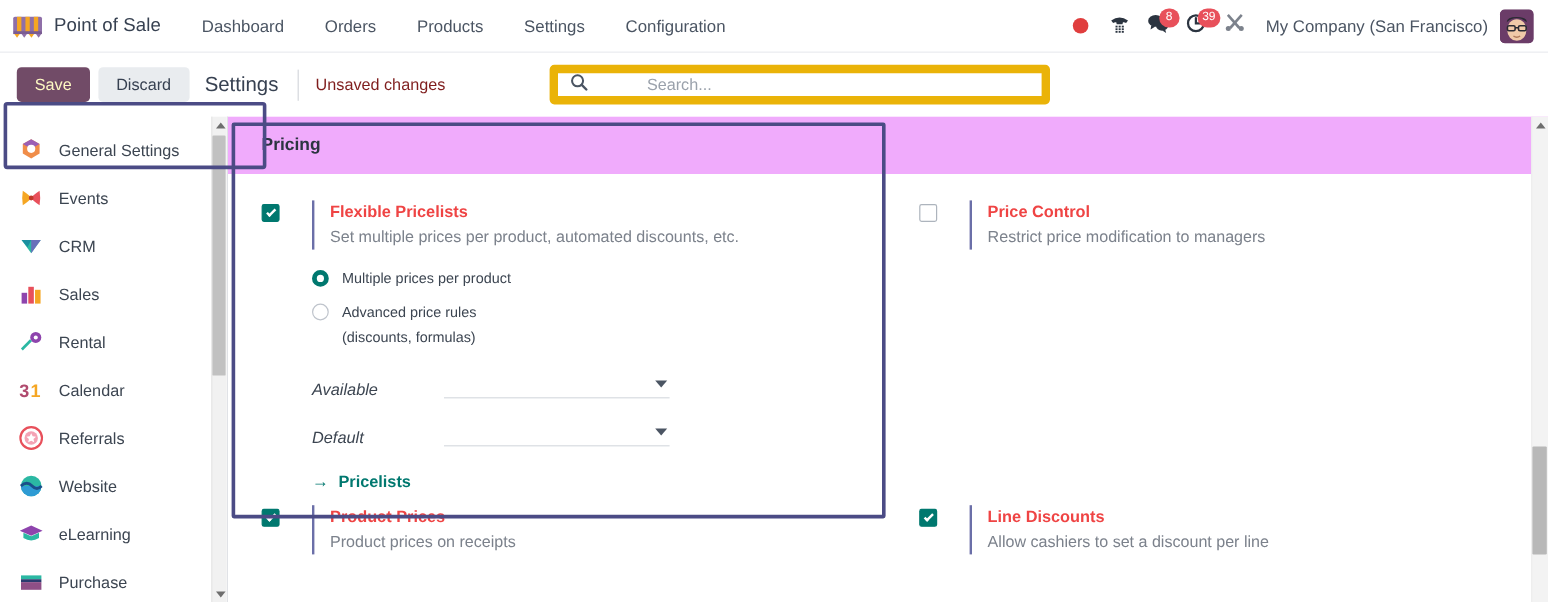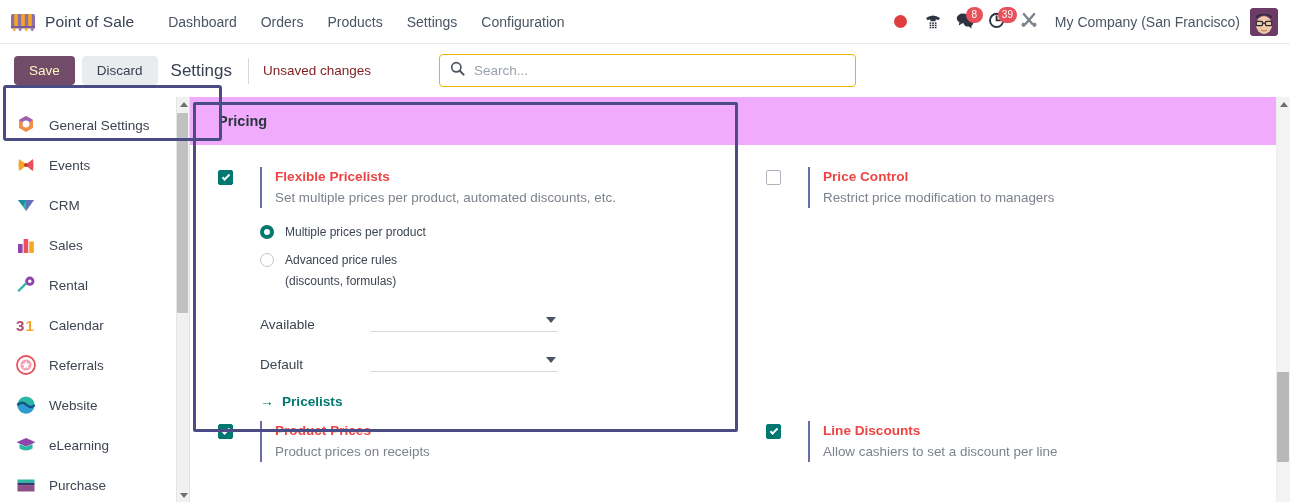--- a/index.html
+++ b/index.html
@@ -16,21 +16,21 @@
     background: #ffffff;
     display: flex; align-items: center;
     padding: 0 12px 0 10px;
     position: relative;
     border-bottom: 1px solid #e7e9ed;
   }
   .brand { display: flex; align-items: center; gap: 9px; margin-right: 22px; }
   .brand-logo { width: 26px; height: 22px; position: relative; display: block; }
   .brand-name { font-size: 15.5px; color: #374151; letter-spacing: .1px; }
 
-  .navlinks { display: flex; align-items: center; gap: 0; }
+  .navlinks { display: flex; align-items: center; gap: 10px; }
   .navlink {
     font-size: 14px; color: #4b5563;
     padding: 6px 12px; cursor: pointer; white-space: nowrap;
   }
 
   .nav-right { margin-left: auto; display: flex; align-items: center; gap: 0; }
   .nav-icon {
     position: relative; width: 32px; height: 30px;
     display: flex; align-items: center; justify-content: center;
     cursor: pointer;
@@ -70,24 +70,25 @@
   }
   .btn-save { background: #714b67; color: #fef9c3; font-weight: 500; }
   .btn-discard { background: #e9ecef; color: #374151; }
   .crumb {
     font-size: 17px; color: #374151; margin-left: 13px; white-space: nowrap;
   }
   .crumb-sep { width: 1px; height: 26px; background: #d5d8dd; margin: 0 14px 0 16px; }
   .unsaved { font-size: 13.5px; color: #7f1d1d; white-space: nowrap; }
 
   .search-wrap {
-    margin-left: 68px; width: 417px; height: 33px;
-    border: 1px solid #eab308; border-radius: 4px;
+    margin-left: 87px; width: 417px; height: 33px;
+    border: 7px solid #eab308; border-radius: 4px;
     display: flex; align-items: center; padding: 0 10px;
     background: #fff;
+    gap: 40px;
   }
   .search-input {
     border: none; outline: none; font-size: 13.5px;
     color: #374151; font-family: inherit;
     flex: 1; margin-left: 9px; background: transparent;
   }
   .search-input::placeholder { color: #9aa1ab; }
 
   
   .body-wrap { display: flex; width: 100%; height: 405px; position: relative; }
@@ -161,21 +162,21 @@
   .sub-block { padding-left: 42px; margin-top: 14px; }
   .radio-row { display: flex; align-items: flex-start; gap: 11px; margin-bottom: 7px; cursor: pointer; }
   .radio {
     width: 14px; height: 14px; border-radius: 50%;
     border: 1px solid #bfc4cc; background: #fff; flex: 0 0 14px; margin-top: 3px;
     display: flex; align-items: center; justify-content: center;
   }
   .radio.on { border: 4px solid #00786f; background: #fff; }
   .radio-label { font-size: 12px; color: #3c4551; line-height: 21px; }
 
-  .field-row { display: flex; align-items: flex-end; margin-top: 16px; }
+  .field-row { display: flex; align-items: flex-end; margin-top: 16px; font-style: italic; }
   .field-label { font-size: 13.6px; color: #3c4551; width: 110px; flex: 0 0 110px; }
   .field-ctl {
     width: 188px; border-bottom: 1px solid #d8dbe0;
     height: 24px; position: relative; cursor: pointer;
   }
   .field-val { font-size: 13.4px; color: #3c4551; padding-bottom: 2px; }
   .caret {
     position: absolute; right: 2px; bottom: 8px;
     width: 0; height: 0;
     border-left: 5px solid transparent; border-right: 5px solid transparent;

